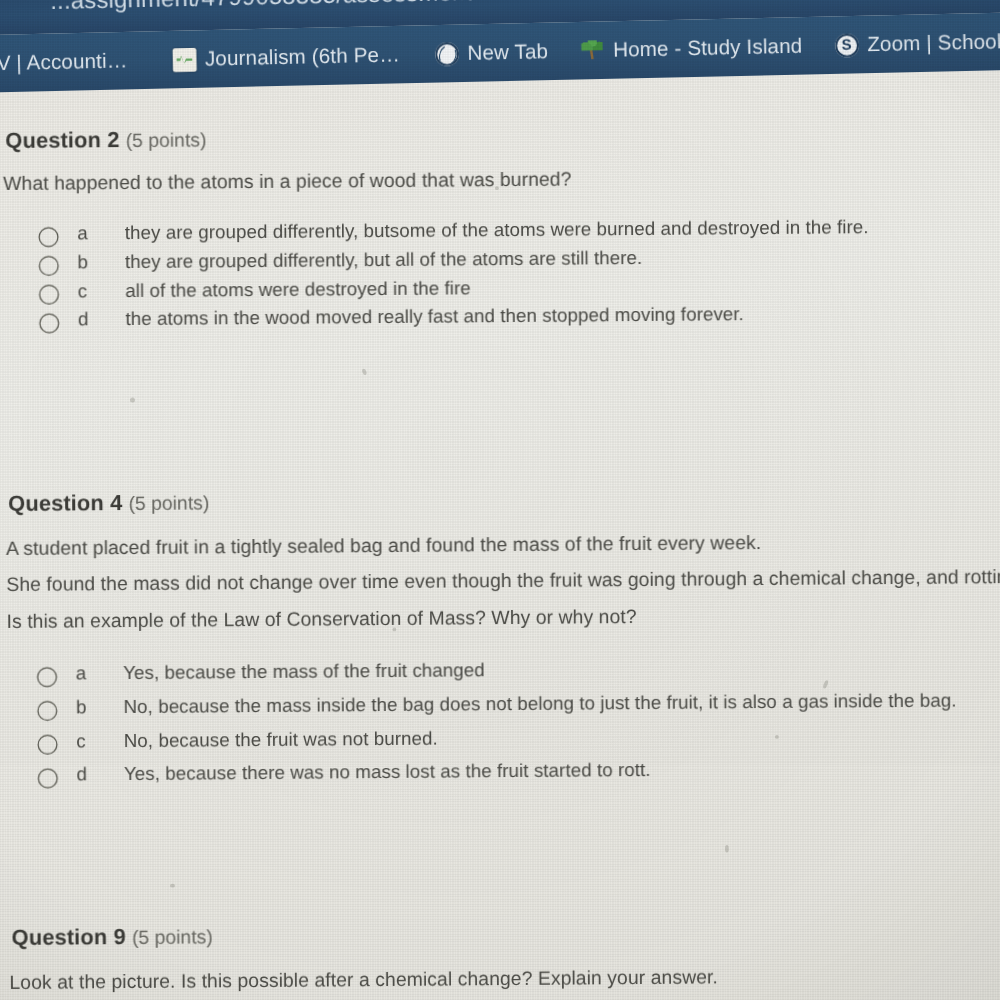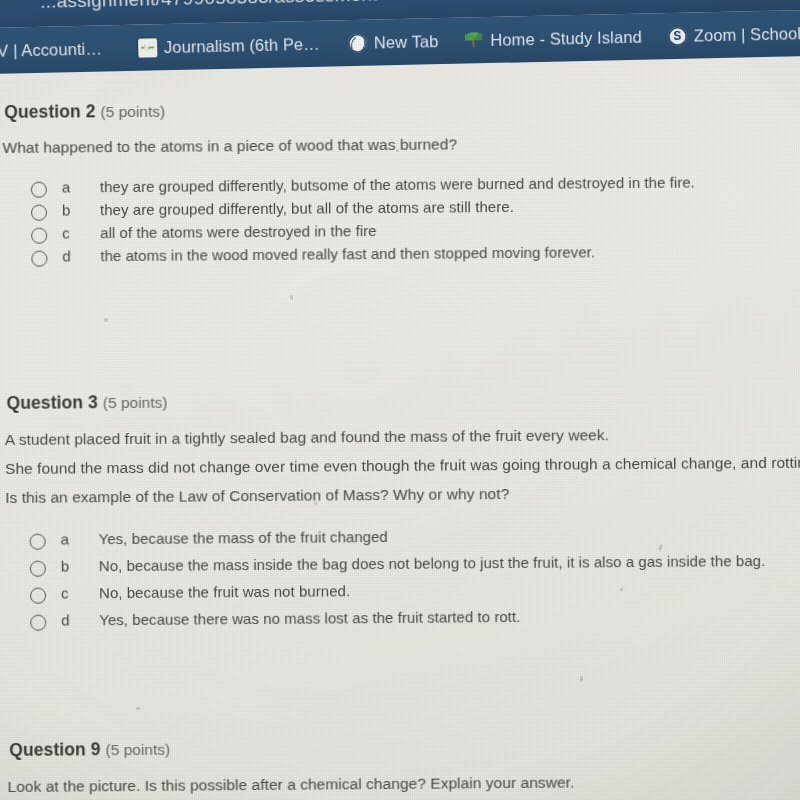--- a/index.html
+++ b/index.html
@@ -283,21 +283,21 @@
         <div class="opt">
           <span class="radio"></span>
           <span class="opt-letter">d</span>
           <span class="opt-text">the atoms in the wood moved really fast and then stopped moving forever.</span>
         </div>
       </div>
     </div>
 
     <div class="q-block" style="top:313px;">
       <div class="q-head" style="padding-left:4px;">
-        <span class="q-num">Question 3</span>
+        <span class="q-num">Question 4</span>
         <span class="q-pts">(5 points)</span>
       </div>
       <div class="q-text" style="padding-left:2px;margin-top:17px;">A student placed fruit in a tightly sealed bag and found the mass of the fruit every week.</div>
       <div class="q-text" style="padding-left:2px;margin-top:11px;">She found the mass did not change over time even though the fruit was going through a chemical change, and rotting</div>
       <div class="q-text" style="padding-left:2px;margin-top:11px;">Is this an example of the Law of Conservation of Mass?  Why or why not?</div>
 
       <div class="opts" style="margin-top:24px;padding-left:26px;">
         <div class="opt" style="height:27px;">
           <span class="radio"></span>
           <span class="opt-letter">a</span>

